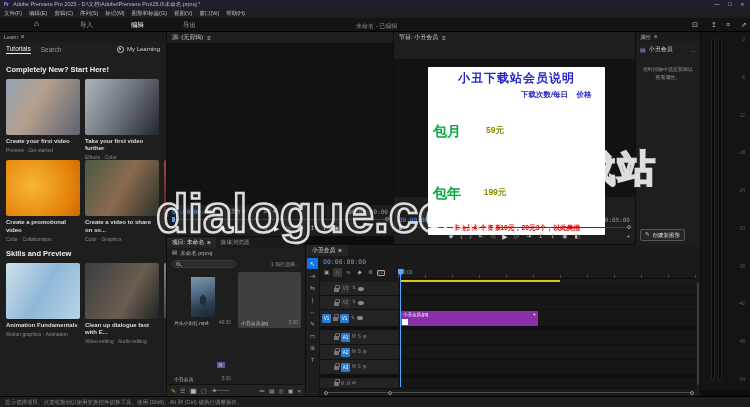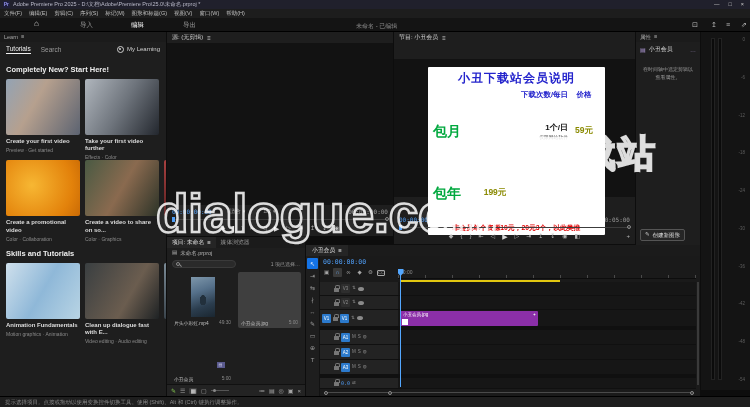--- a/index.html
+++ b/index.html
@@ -161,21 +161,21 @@
   #tl-vscroll{position:absolute;right:1px;top:37px;height:103px;width:2px;background:#3a3a3a;}
   #tl-hscroll{position:absolute;left:20px;right:8px;bottom:3px;height:1.5px;background:#4a4a4a;}
   .hs-dot{position:absolute;bottom:1.5px;width:4px;height:4px;border:1px solid #8a8a8a;border-radius:50%;background:#2a2a2a;}
   .db{color:#4f9ef7;font-size:5px;}
 
   
   #statusbar{position:absolute;left:0;top:396px;width:750px;height:11px;background:#1e1e1e;border-top:1px solid #000;display:flex;align-items:center;padding:0 5px;font-size:5.5px;color:#8a8a8a;}
 
   
   .wm{position:absolute;z-index:50;pointer-events:none;font-weight:bold;color:rgba(255,255,255,0.06);-webkit-text-stroke:2px rgba(255,255,255,0.85);}
-  #wm1{left:462px;top:129px;font-size:37px;letter-spacing:2px;font-family:Liberation Serif, serif;}
+  #wm1{left:462px;top:144px;font-size:37px;letter-spacing:2px;font-family:Liberation Serif, serif;}
   #wm2{left:156px;top:183px;font-size:53px;-webkit-text-stroke:2.5px rgba(255,255,255,0.85);}
 </style>
 </head>
 <body>
 
 <div id="app">
 
   <div id="titlebar">
     <span id="pr-logo">Pr</span>
     <span>Adobe Premiere Pro 2025 - D:\文档\Adobe\Premiere Pro\25.0\未命名.prproj *</span>
@@ -245,21 +245,21 @@
         </div>
         <div class="card">
           <div class="card-img img4"></div>
           <div class="card-title">Create a video to share on so...</div>
           <div class="card-meta">Color  ·  Graphics</div>
         </div>
         <div class="card sliver">
             <div class="card-img img7"></div>
           </div>
       </div>
-      <div class="sec-title">Skills and Tutorials</div>
+      <div class="sec-title">Skills and Preview</div>
       <div class="cards">
         <div class="card">
           <div class="card-img img5"></div>
           <div class="card-title">Animation Fundamentals</div>
           <div class="card-meta">Motion graphics  ·  Animation</div>
         </div>
         <div class="card">
           <div class="card-img img6"></div>
           <div class="card-title">Clean up dialogue fast with E...</div>
           <div class="card-meta">Video editing  ·  Audio editing</div>
@@ -313,24 +313,20 @@
     <div class="mon-screen">
       <div id="slide">
         <div id="slide-title">小丑下载站会员说明</div>
         <div class="s-row s-head">
           <span class="s-plan"></span>
           <span class="s-mid s-colhead">下载次数/每日</span>
           <span class="s-price s-colhead">价格</span>
         </div>
         <div class="s-row">
           <span class="s-plan">包月</span>
-          <span class="s-mid">
-              <div class="s-freq">1个/日</div>
-              <div class="s-note">仅限网站软件</div>
-            </span>
           <span class="s-price">59元</span>
         </div>
         <div class="s-row">
           <span class="s-plan">包年</span>
           <span class="s-price">199元</span>
         </div>
         <div id="slide-footer">非会员单个资源10元，20元3个，以此类推</div>
       </div>
     </div>
     <div class="mon-ctrl">

